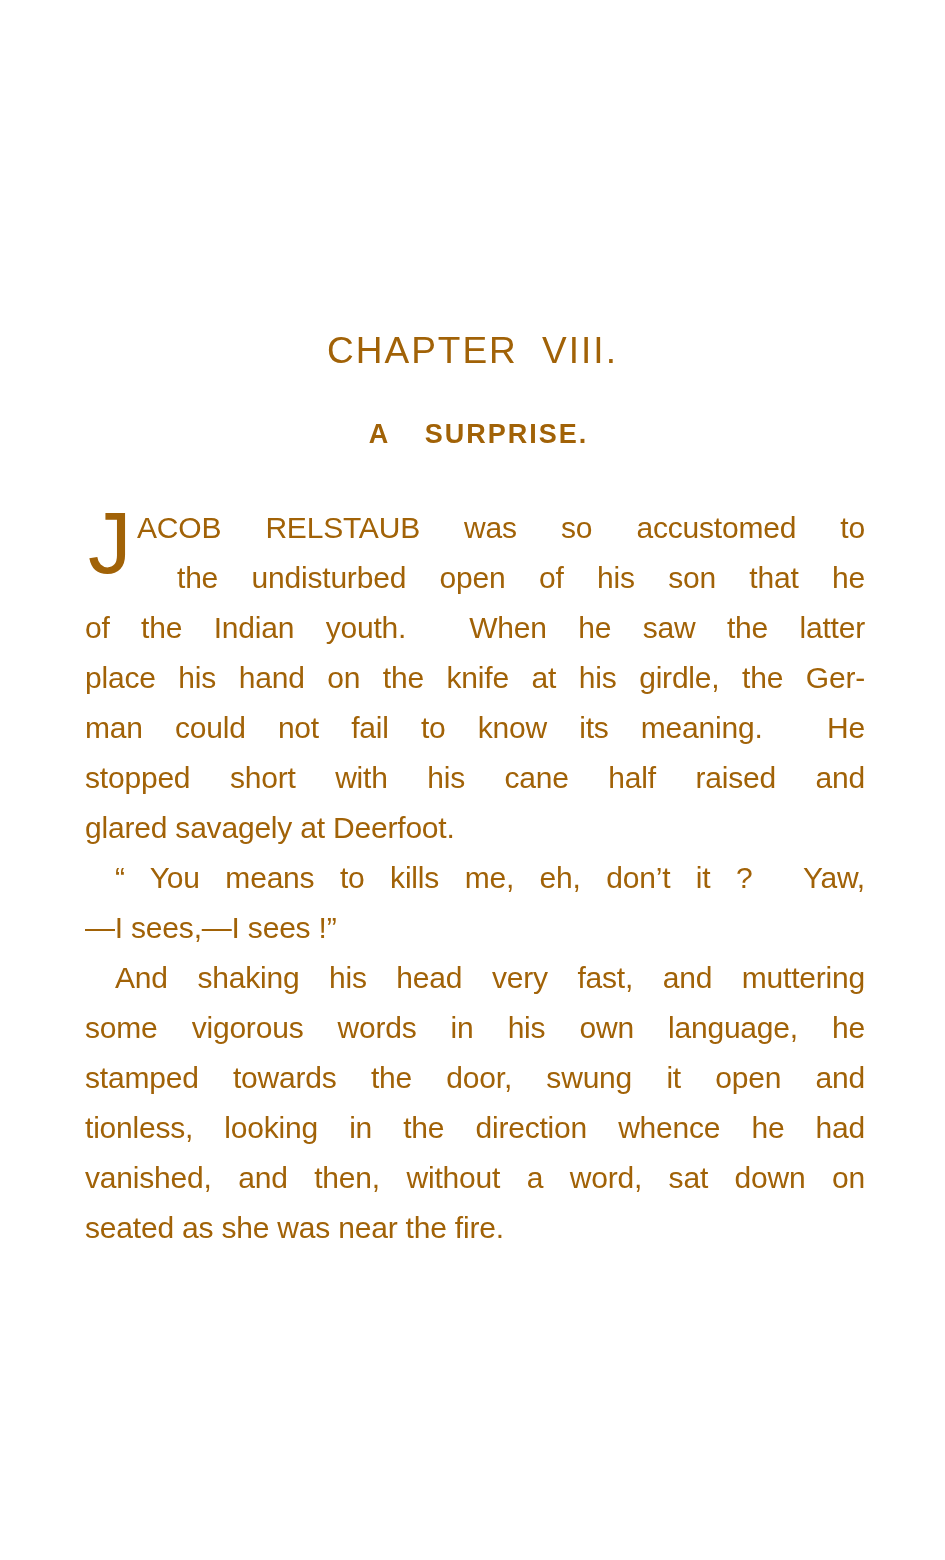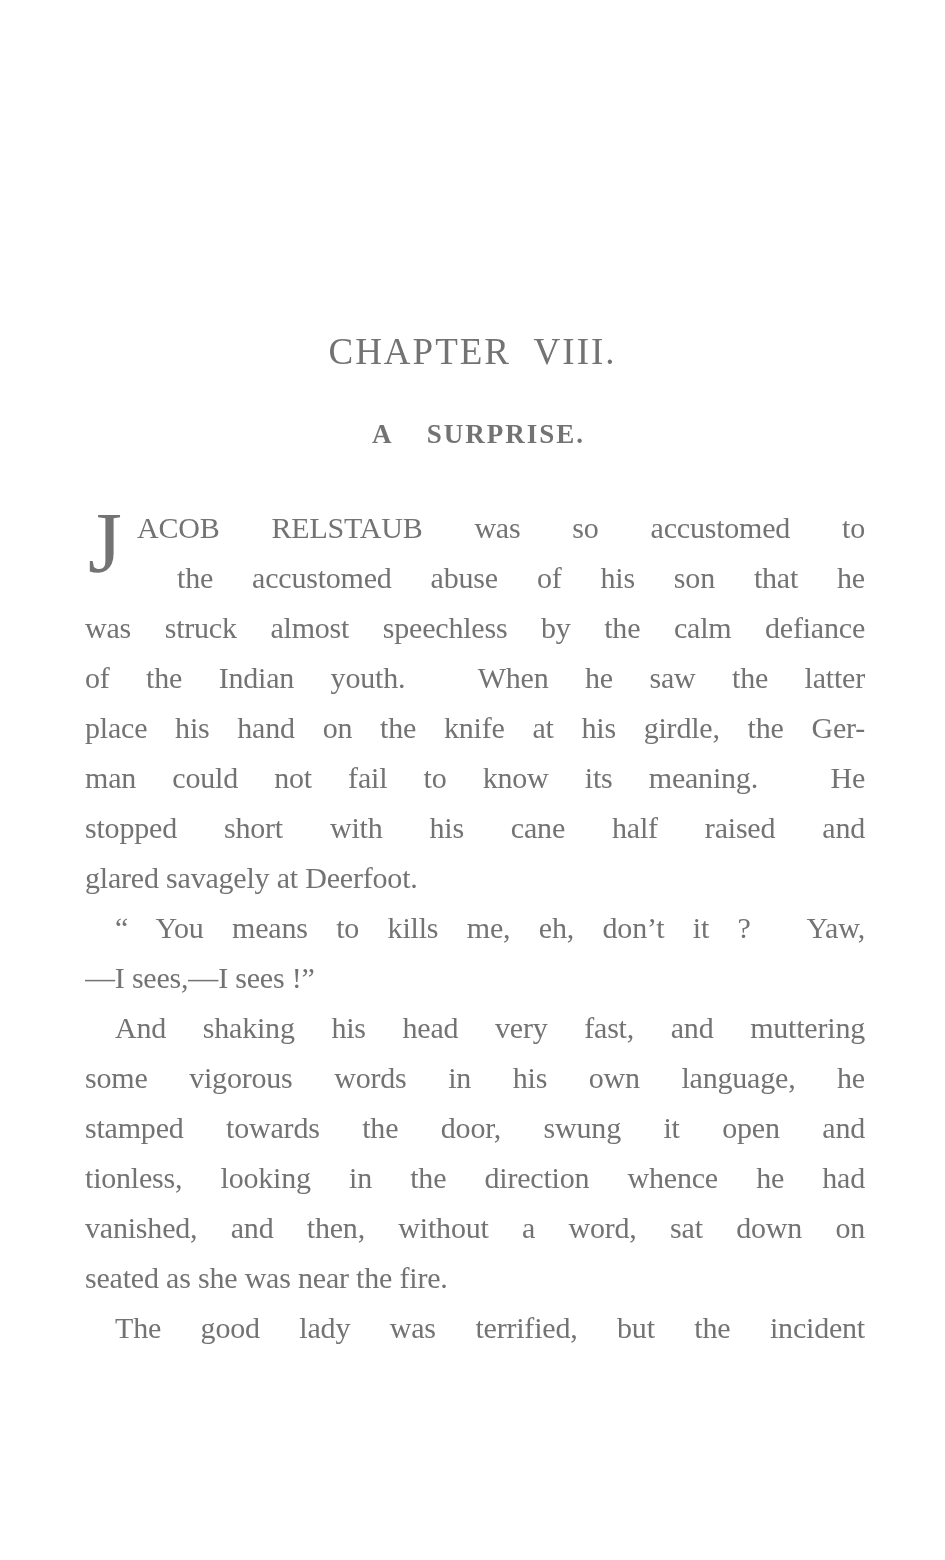--- a/index.html
+++ b/index.html
@@ -5,22 +5,22 @@
   html, body {
     margin: 0;
     padding: 0;
     background: #ffffff;
   }
   .page {
     position: relative;
     width: 945px;
     height: 1560px;
     background: #ffffff;
-    color: #737373;
-    font-family: Liberation Serif, serif;
+    color: #a16207;
+    font-family: Liberation Sans, sans-serif;
     overflow: hidden;
   }
   .chapter-heading {
     position: absolute;
     top: 330px;
     left: 0;
     right: 0;
     text-align: center;
     font-size: 37px;
     letter-spacing: 2px;
@@ -76,31 +76,29 @@
 <div class="page">
 
   <div class="chapter-heading">CHAPTER VIII.</div>
 
   <div class="section-heading">A SURPRISE.</div>
 
   <div class="dropcap">J</div>
 
   <div class="body-block">
     <div class="line ind1">ACOB RELSTAUB was so accustomed to</div>
-    <div class="line ind2">the accustomed abuse of his son that he</div>
-    <div class="line">was struck almost speechless by the calm defiance</div>
+    <div class="line ind2">the undisturbed open of his son that he</div>
     <div class="line">of the Indian youth.&nbsp; When he saw the latter</div>
     <div class="line">place his hand on the knife at his girdle, the Ger-</div>
     <div class="line">man could not fail to know its meaning.&nbsp; He</div>
     <div class="line">stopped short with his cane half raised and</div>
     <div class="line left">glared savagely at Deerfoot.</div>
     <div class="line par">“ You means to kills me, eh, don’t it ?&nbsp; Yaw,</div>
     <div class="line left">—I sees,—I sees !”</div>
     <div class="line par">And shaking his head very fast, and muttering</div>
     <div class="line">some vigorous words in his own language, he</div>
     <div class="line">stamped towards the door, swung it open and</div>
     <div class="line">tionless, looking in the direction whence he had</div>
     <div class="line">vanished, and then, without a word, sat down on</div>
     <div class="line left">seated as she was near the fire.</div>
-    <div class="line par">The good lady was terrified, but the incident</div>
   </div>
 
 </div>
 
 </body></html>

